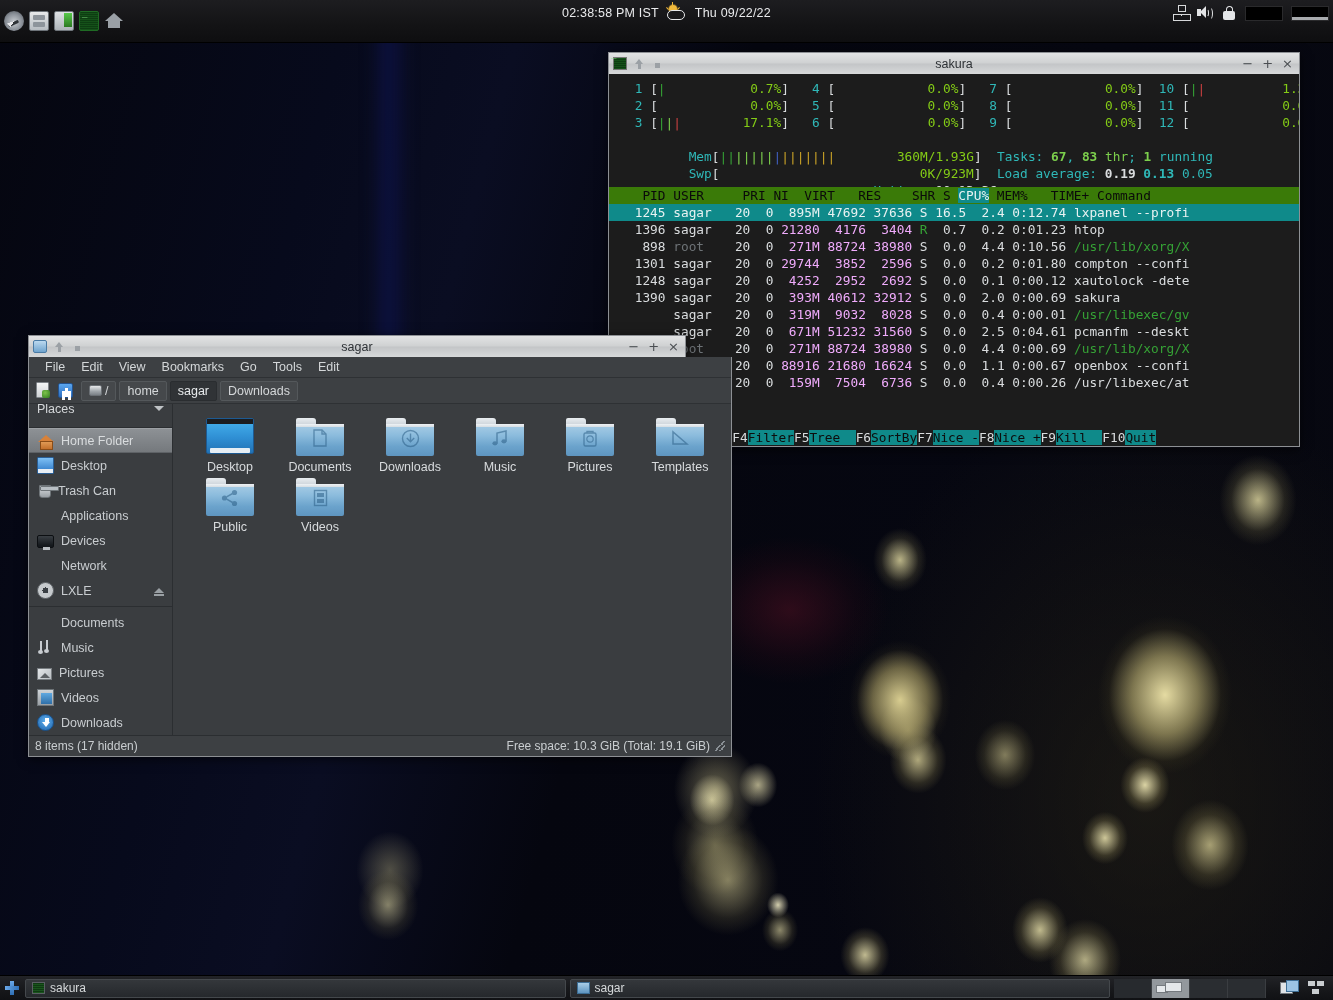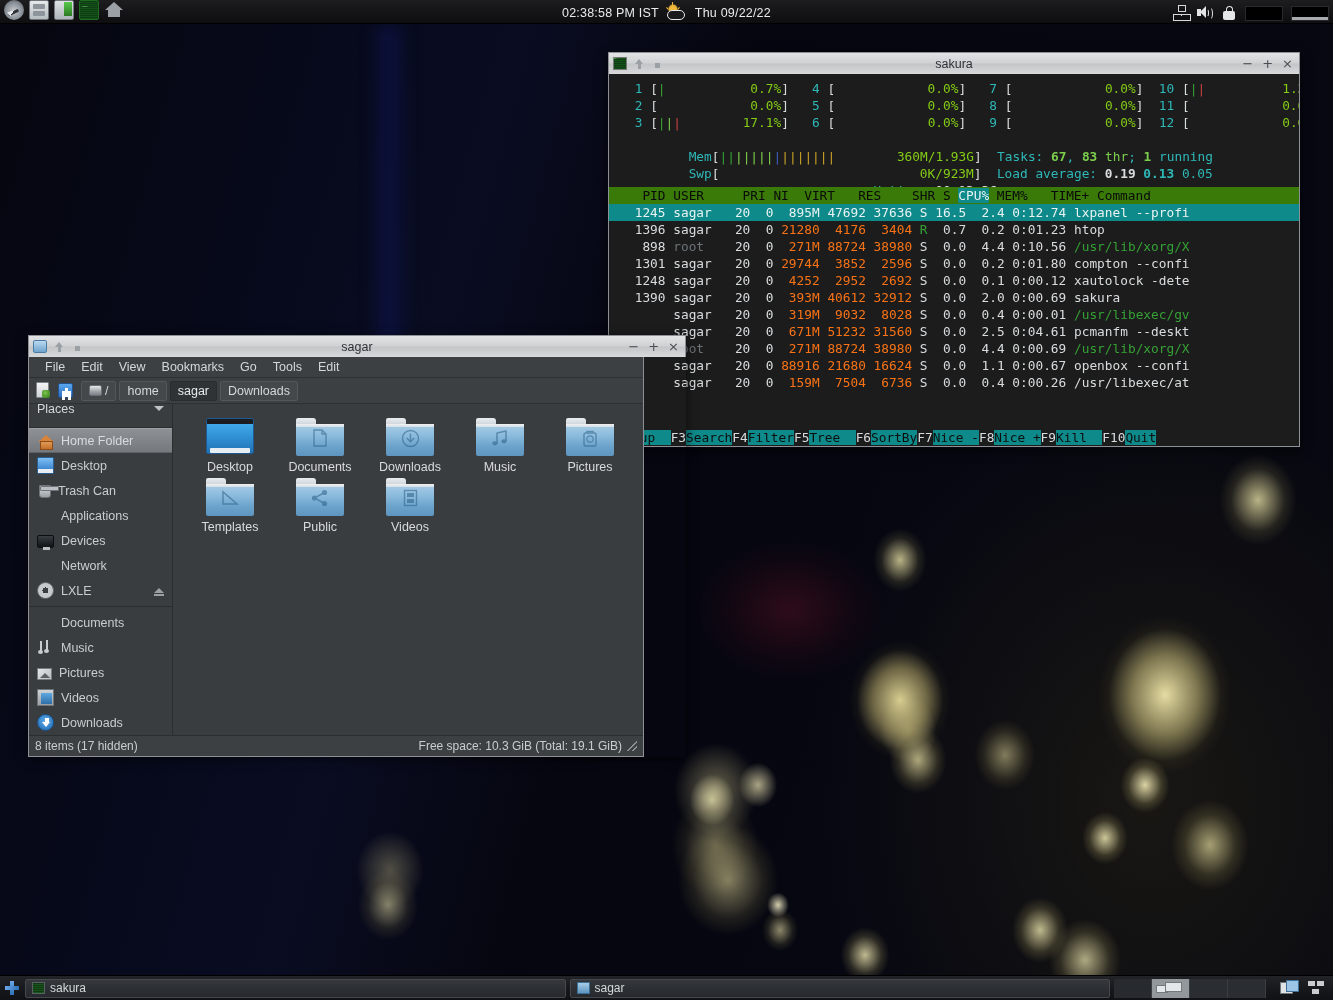--- a/index.html
+++ b/index.html
@@ -41,24 +41,24 @@
       linear-gradient(105deg, #05060f 0%, #070a1c 22%, #0a0d22 33%, #05060f 48%, #060711 70%, #070810 100%);
   }
   #desktop::after{
     content:""; position:absolute; left:370px; top:26px; width:40px; height:330px;
     background: linear-gradient(90deg, rgba(0,0,0,0) 0%, rgba(16,22,92,0.55) 45%, rgba(0,0,0,0) 100%);
     filter: blur(7px);
   }
 
   
   #top-panel {
-    position: absolute; left:0; top:0; width:1333px; height:24px;
+    position: absolute; left:0; top:0; width:1333px; height:43px;
     background: linear-gradient(180deg,#1d1d20 0%, #141416 55%, #0e0e10 100%);
     border-bottom: 1px solid #000;
-    display:flex; align-items:flex-start; z-index: 60;
+    display:flex; align-items:center; z-index: 60;
   }
   .panel-launchers { display:flex; align-items:center; gap:5px; padding-left:4px; }
   .lnch { width:20px; height:20px; display:inline-block; position:relative; border-radius:2px; }
 
   .ico-lxle {
     background: radial-gradient(circle at 50% 55%, #c9cdd2 0%, #8a9098 55%, #44484e 100%);
     border-radius:50%;
   }
   .ico-lxle::after{
     content:""; position:absolute; left:3px; top:3px; width:14px; height:14px;
@@ -195,41 +195,41 @@
   .term-body {
     width:692px; height:373px; background:#1c1c1c;
     border:1px solid #8d9094; border-top:none;
     font-family:"DejaVu Sans Mono", monospace; font-size:12.8px; line-height:17px;
     color:#cfd2d4; padding:6px 0 0 0; overflow:hidden; position:relative;
   }
   .term-inner{ padding-left:18px; }
   .meter-row { white-space:pre; height:17px; }
   .c-cyan{color:#2fb8b8}.c-gray{color:#84cc16}.c-white{color:#d9dcde}
   .c-green{color:#35a135}.c-lgreen{color:#7ccf4c}.c-bold{font-weight:bold}
-  .c-dim{color:#6d7276}.c-ltblue{color:#f97316}
+  .c-dim{color:#6d7276}.c-ltblue{color:#f0abfc}
 
   .htop-header {
     margin-top:5px; background:#3a7a08; color:#0a0a0a; white-space:pre; height:17px;
     font-weight:normal; padding-left:18px; position:relative; width:692px;
   }
   .htop-header .cpuhl{ background:#0f8a8a; color:#e8f2f2; }
   .htop-rows{ padding-left:18px; }
   .proc-row { white-space:pre; height:17px; }
   .proc-row.sel { background:#0f8a8a; color:#e8f2f2; width:692px; margin-left:-18px; padding-left:18px; }
   .proc-row.sel span{ color:#e8f2f2 !important; }
   .fkeys { position:absolute; left:0; bottom:0; width:692px; height:17px; white-space:pre;
            font-family:"DejaVu Sans Mono", monospace; font-size:12.8px; line-height:17px; background:#1c1c1c; }
   .fk-num{ color:#d9dcde; background:#1c1c1c; }
   .fk-lbl{ color:#0d0d0d; background:#0f8a8a;text-align:right; }
 
   
   #fm-win { left:28px; top:335px; width:658px; height:422px; z-index:20; }
   #fm-win .titlebar{ width:658px; }
   .fm-body {
-    width:616px; height:400px; background:#3a3d40;
+    width:704px; height:400px; background:#3a3d40;
     border:1px solid #8d9094; border-top:none; display:flex; flex-direction:column;
   }
   .fm-menubar {
     height:21px; background:#3d4043; display:flex; align-items:center;
     gap:0px; padding-left:8px; border-bottom:1px solid #2e3134;
   }
   .fm-menu-item { color:#d4d7d9; font-size:12.5px; padding:2px 8px; }
   .fm-toolbar {
     height:26px; background:#3d4043; display:flex; align-items:center; gap:4px; padding:0 6px;
     border-bottom:1px solid #2e3134;

